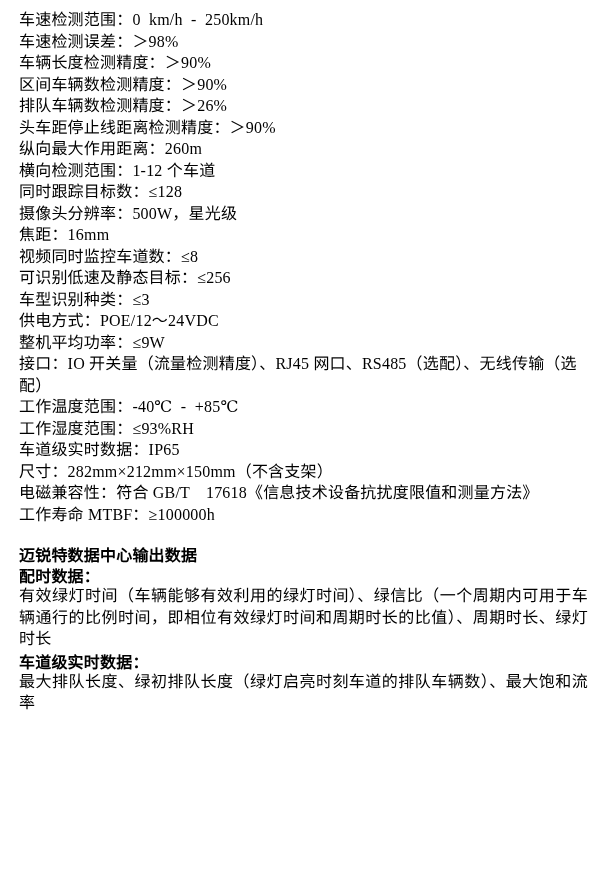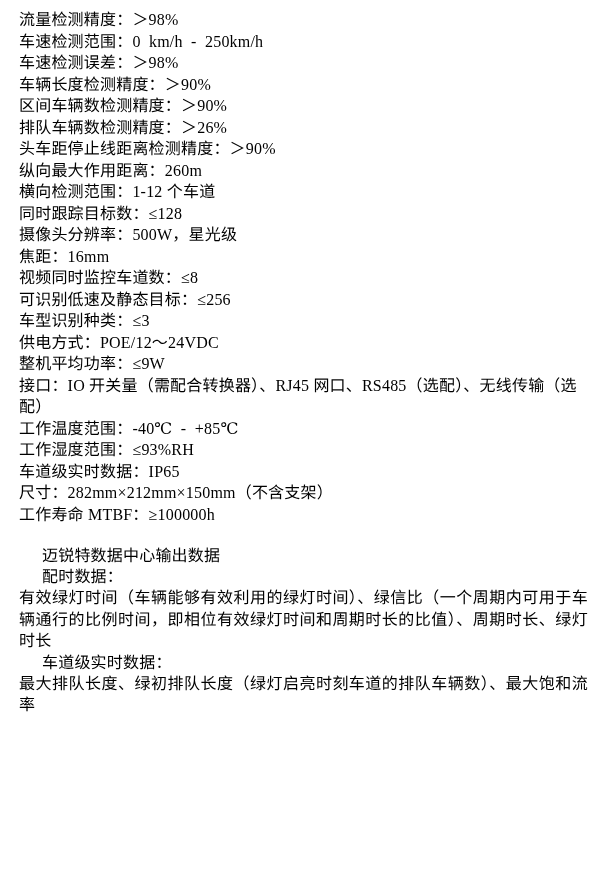--- a/index.html
+++ b/index.html
@@ -21,60 +21,60 @@
   .spec-line {
     line-height: 21.5px;
     white-space: pre-wrap;
     letter-spacing: 0.2px;
   }
   .section-gap {
     height: 20px;
   }
   .main-heading,
   .block-heading {
-    font-weight: normal;
+    font-weight: bold;
     line-height: 21px;
     letter-spacing: 0.2px;
-    margin-left: 23px;
   }
   .block-body {
     line-height: 21.5px;
     text-align: justify;
     text-justify: inter-ideograph;
     letter-spacing: 0.2px;
+    font-family: Liberation Mono, monospace;
   }
 </style>
 </head>
 <body>
 
 <div class="page">
 
   <div>
-    <div class="spec-line">流量检测精度：＞98%</div>
     <div class="spec-line">车速检测范围：0  km/h  -  250km/h</div>
     <div class="spec-line">车速检测误差：＞98%</div>
     <div class="spec-line">车辆长度检测精度：＞90%</div>
     <div class="spec-line">区间车辆数检测精度：＞90%</div>
     <div class="spec-line">排队车辆数检测精度：＞26%</div>
     <div class="spec-line">头车距停止线距离检测精度：＞90%</div>
     <div class="spec-line">纵向最大作用距离：260m</div>
     <div class="spec-line">横向检测范围：1-12 个车道</div>
     <div class="spec-line">同时跟踪目标数：≤128</div>
     <div class="spec-line">摄像头分辨率：500W，星光级</div>
     <div class="spec-line">焦距：16mm</div>
     <div class="spec-line">视频同时监控车道数：≤8</div>
     <div class="spec-line">可识别低速及静态目标：≤256</div>
     <div class="spec-line">车型识别种类：≤3</div>
     <div class="spec-line">供电方式：POE/12～24VDC</div>
     <div class="spec-line">整机平均功率：≤9W</div>
-    <div class="spec-line">接口：IO 开关量（需配合转换器）、RJ45 网口、RS485（选配）、无线传输（选配）</div>
+    <div class="spec-line">接口：IO 开关量（流量检测精度）、RJ45 网口、RS485（选配）、无线传输（选配）</div>
     <div class="spec-line">工作温度范围：-40℃  -  +85℃</div>
     <div class="spec-line">工作湿度范围：≤93%RH</div>
     <div class="spec-line">车道级实时数据：IP65</div>
     <div class="spec-line">尺寸：282mm×212mm×150mm（不含支架）</div>
+    <div class="spec-line">电磁兼容性：符合 GB/T　17618《信息技术设备抗扰度限值和测量方法》</div>
     <div class="spec-line">工作寿命 MTBF：≥100000h</div>
   </div>
 
   <div class="section-gap"></div>
 
   <div class="main-heading">迈锐特数据中心输出数据</div>
 
   <div>
     <div class="block-heading">配时数据：</div>
     <div class="block-body">有效绿灯时间（车辆能够有效利用的绿灯时间）、绿信比（一个周期内可用于车辆通行的比例时间，即相位有效绿灯时间和周期时长的比值）、周期时长、绿灯时长</div>

